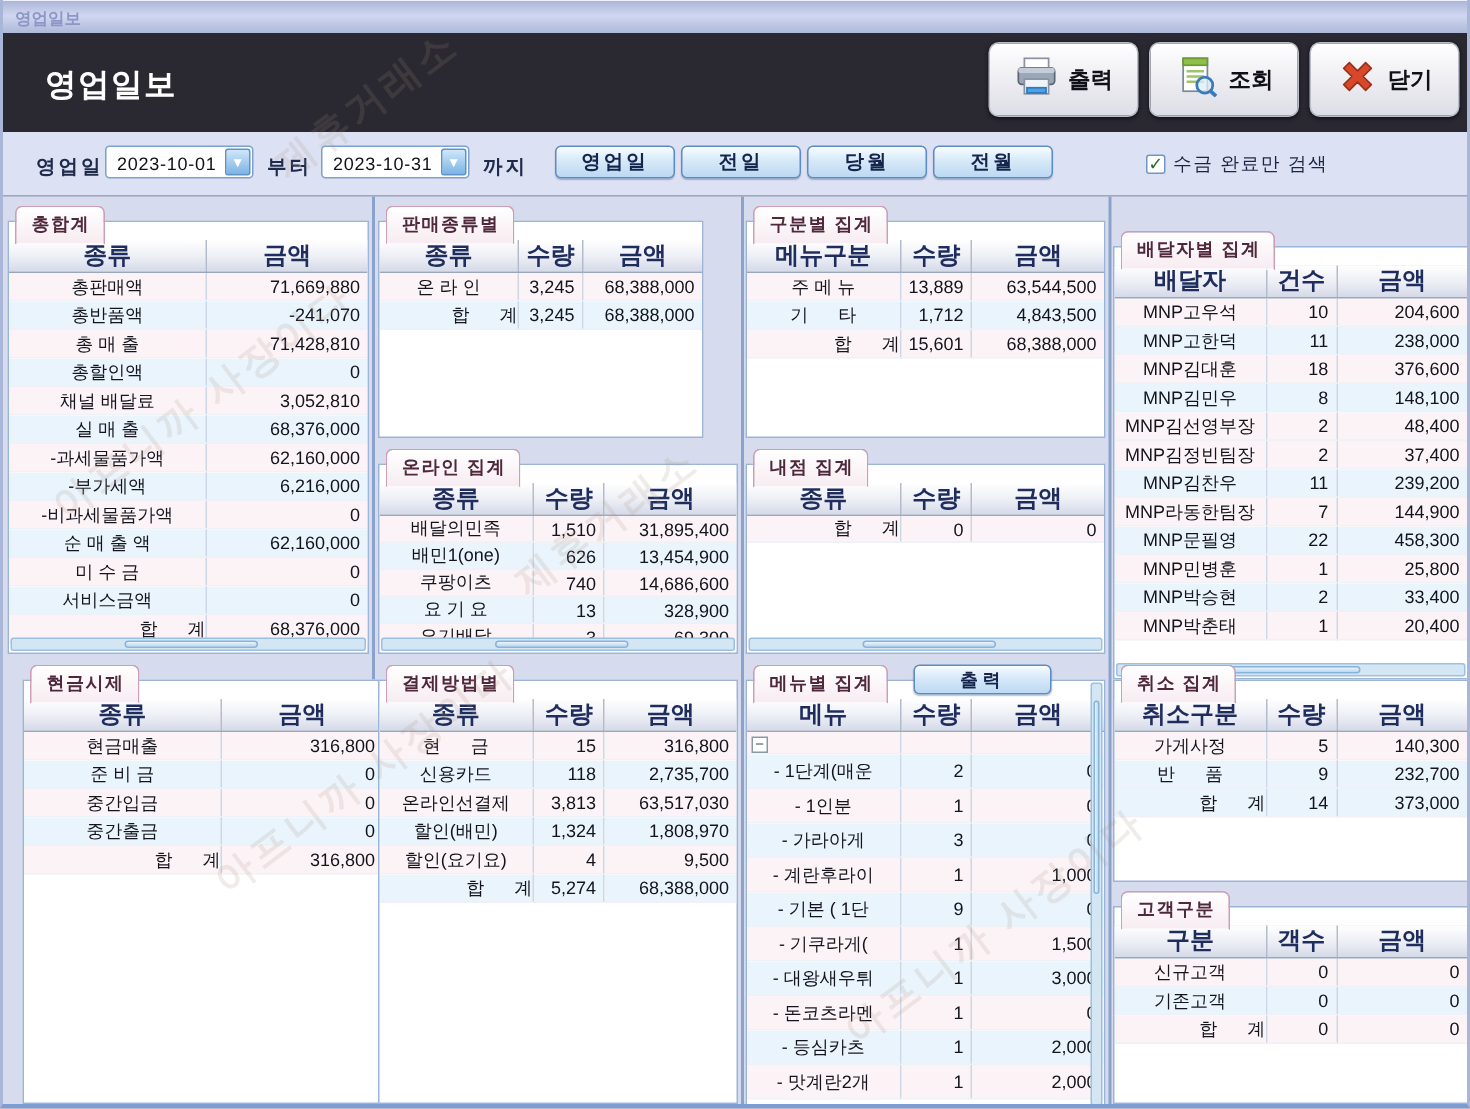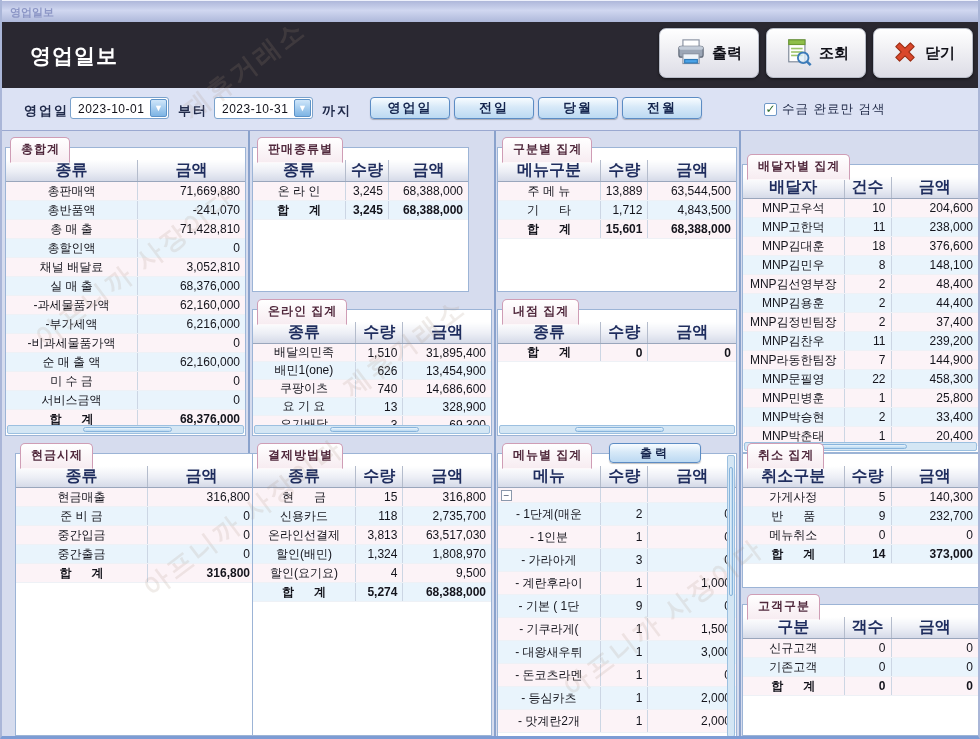--- a/index.html
+++ b/index.html
@@ -51,21 +51,21 @@
   .gridwrap { margin-top:12px; }
   table { width:100%; border-collapse:collapse; table-layout:fixed; }
   th { height:20px; font-size:16px; font-weight:bold; color:#1f2d5e;
        background:linear-gradient(180deg,#ffffff 0%,#eceef5 55%,#d5dae8 100%);
        border-right:1px solid #b4bccc; border-bottom:1px solid #9aa6bc; }
   th:last-child { border-right:none; }
   td { height:19px; font-size:12px; color:#14141c; border-right:1px solid #ccd6e4; border-bottom:1px solid #eef1f6; overflow:hidden; }
   td:last-child { border-right:none; }
   tr.odd td { background:#fcf3f7; }
   tr.even td { background:#e9f4fc; }
-  tr.total td { font-weight:bold; }
+  tr.total td { font-weight:normal;text-align:right; }
   .rh17 td { height:17px; }
   .rh23 td { height:23px; }
   .rh23 tr.treerow td { height:14px; }
   .c-label { text-align:center; white-space:pre; }
   .c-num { text-align:right; padding-right:5px; white-space:pre; }
   .c-tree { text-align:left; padding-left:3px; }
   .c-tree .box { display:inline-block; width:11px; height:11px; border:1px solid #8a98ac; background:#fff;
                  color:#44506a; font-size:10px; line-height:9px; text-align:center; }
   .cols2 th:nth-child(1){width:55%;} .cols2 th:nth-child(2){width:45%;}
   .cols3 th:nth-child(1){width:43%;} .cols3 th:nth-child(2){width:20%;} .cols3 th:nth-child(3){width:37%;}
@@ -553,25 +553,20 @@
                 <tr class="even">
                   <td class="c-label">MNP김민우</td>
                   <td class="c-num">8</td>
                   <td class="c-num">148,100</td>
                 </tr>
                 <tr class="odd">
                   <td class="c-label">MNP김선영부장</td>
                   <td class="c-num">2</td>
                   <td class="c-num">48,400</td>
                 </tr>
-                <tr class="even">
-                  <td class="c-label">MNP김용훈</td>
-                  <td class="c-num">2</td>
-                  <td class="c-num">44,400</td>
-                </tr>
                 <tr class="odd">
                   <td class="c-label">MNP김정빈팀장</td>
                   <td class="c-num">2</td>
                   <td class="c-num">37,400</td>
                 </tr>
                 <tr class="even">
                   <td class="c-label">MNP김찬우</td>
                   <td class="c-num">11</td>
                   <td class="c-num">239,200</td>
                 </tr>
@@ -623,25 +618,20 @@
               <tbody>
                 <tr class="odd">
                   <td class="c-label">가게사정</td>
                   <td class="c-num">5</td>
                   <td class="c-num">140,300</td>
                 </tr>
                 <tr class="even">
                   <td class="c-label">반      품</td>
                   <td class="c-num">9</td>
                   <td class="c-num">232,700</td>
-                </tr>
-                <tr class="odd">
-                  <td class="c-label">메뉴취소</td>
-                  <td class="c-num">0</td>
-                  <td class="c-num">0</td>
                 </tr>
                 <tr class="even total">
                   <td class="c-label">합      계</td>
                   <td class="c-num">14</td>
                   <td class="c-num">373,000</td>
                 </tr>
               </tbody>
             </table>
           </div>
       </div>

